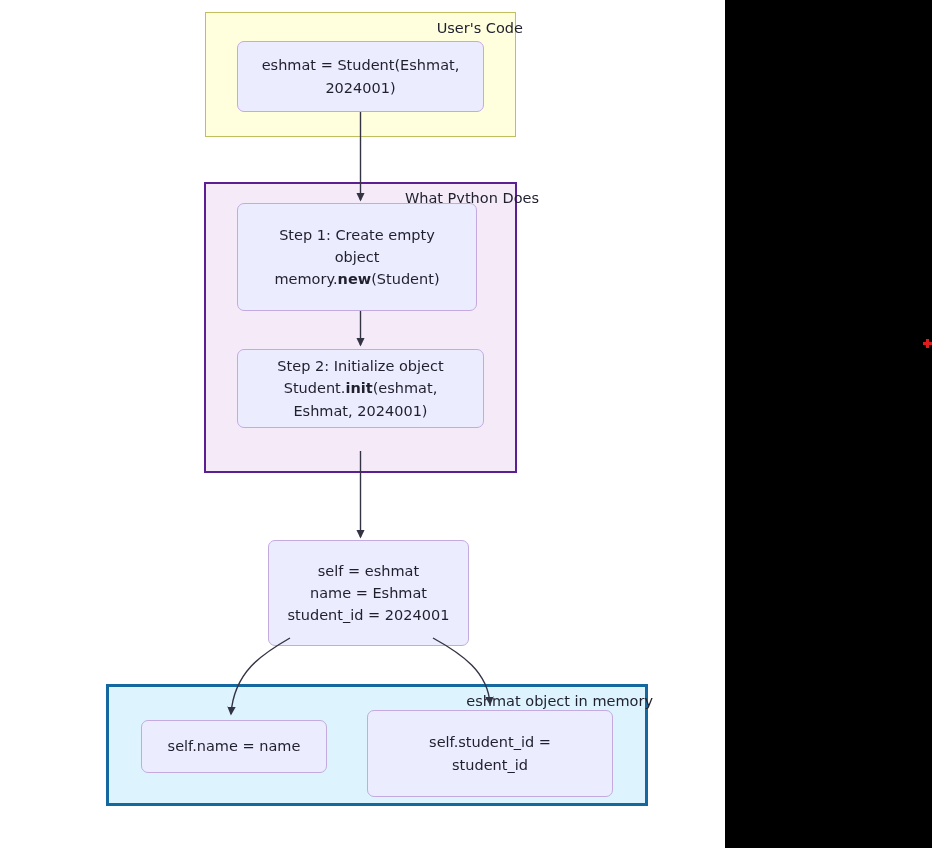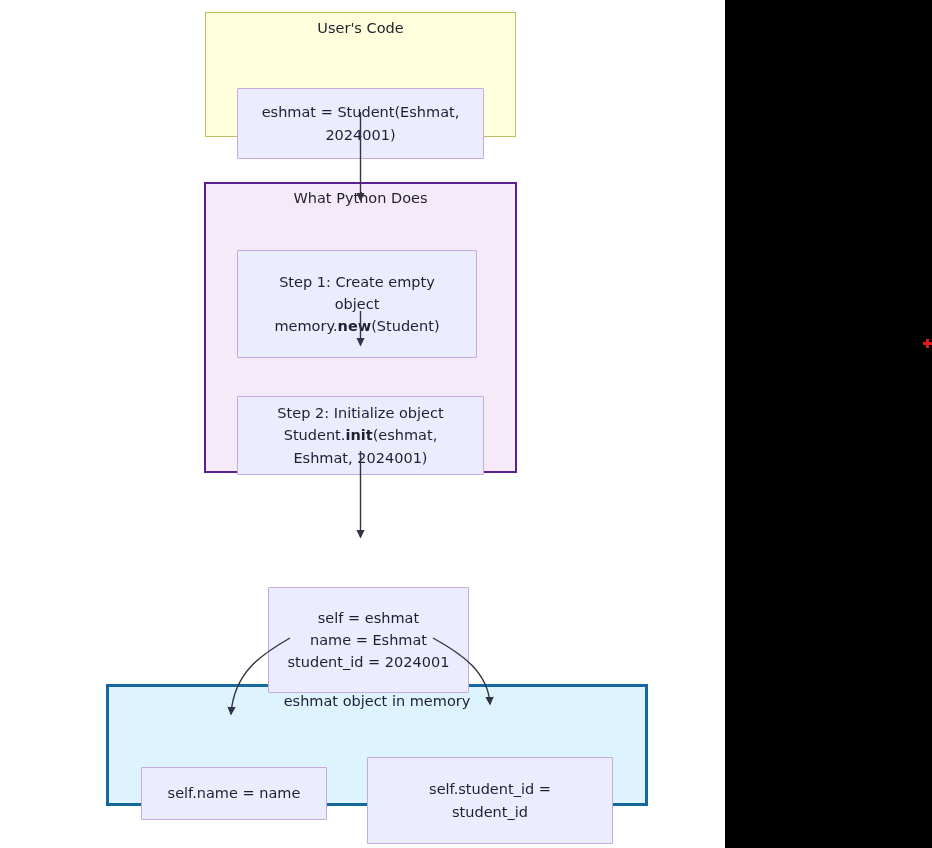--- a/index.html
+++ b/index.html
@@ -49,41 +49,41 @@
     left: 0; top: 3px; width: 9px; height: 3px;
   }
 
   
   .cluster {
     position: absolute;
     box-sizing: border-box;
   }
   .cluster-title {
     position: absolute;
-    left: 0;
+    left: 8px;
     width: 100%;
-    text-align: center;
+    text-align: right;
     font-size: 14.5px;
     color: #1f1f2e;
     white-space: nowrap;
   }
 
   #cluster-users-code {
     left: 205px; top: 12px; width: 311px; height: 125px;
     background: #ffffde;
     border: 1.6px solid #bfbf5e;
   }
   #cluster-users-code .cluster-title { top: 7px; }
 
   #cluster-python-does {
     left: 204px; top: 182px; width: 313px; height: 291px;
     background: #f5ebf8;
     border: 2.6px solid #5b1f93;
   }
-  #cluster-python-does .cluster-title { top: 6px; }
+  #cluster-python-does .cluster-title { top: 6px; margin-left: 16px; }
 
   #cluster-inside-init {
     left: 89px; top: 518px; width: 576px; height: 318px;
     background: #fdf5c8;
     border: 2.2px solid #f58b1f;
   }
   #cluster-inside-init .cluster-title { top: 5px; }
 
   #cluster-memory {
     left: 106px; top: 684px; width: 542px; height: 122px;
@@ -91,30 +91,29 @@
     border: 3px solid #15679f;
   }
   #cluster-memory .cluster-title { top: 6px; }
 
   
   .node {
     position: absolute;
     box-sizing: border-box;
     background: #ececff;
     border: 1.4px solid #c4aae0;
-    border-radius: 1px;
+    border-radius: 7px;
     display: flex;
     align-items: center;
     justify-content: center;
     text-align: center;
     font-size: 14.5px;
     line-height: 1.52;
     color: #1f1f2e;
     padding: 3px 8px;
-    margin-top: 47px;
   }
   .node b { font-weight: bold; }
 
   #node-user-call      { left: 237px; top: 41px;  width: 247px; height: 71px; }
   #node-step1          { left: 237px; top: 203px; width: 240px; height: 108px; }
   #node-step2          { left: 237px; top: 349px; width: 247px; height: 79px; }
   #node-init-vars      { left: 268px; top: 540px; width: 201px; height: 106px; }
   #node-self-name      { left: 141px; top: 720px; width: 186px; height: 53px; }
   #node-self-studentid { left: 367px; top: 710px; width: 246px; height: 87px; }
 

